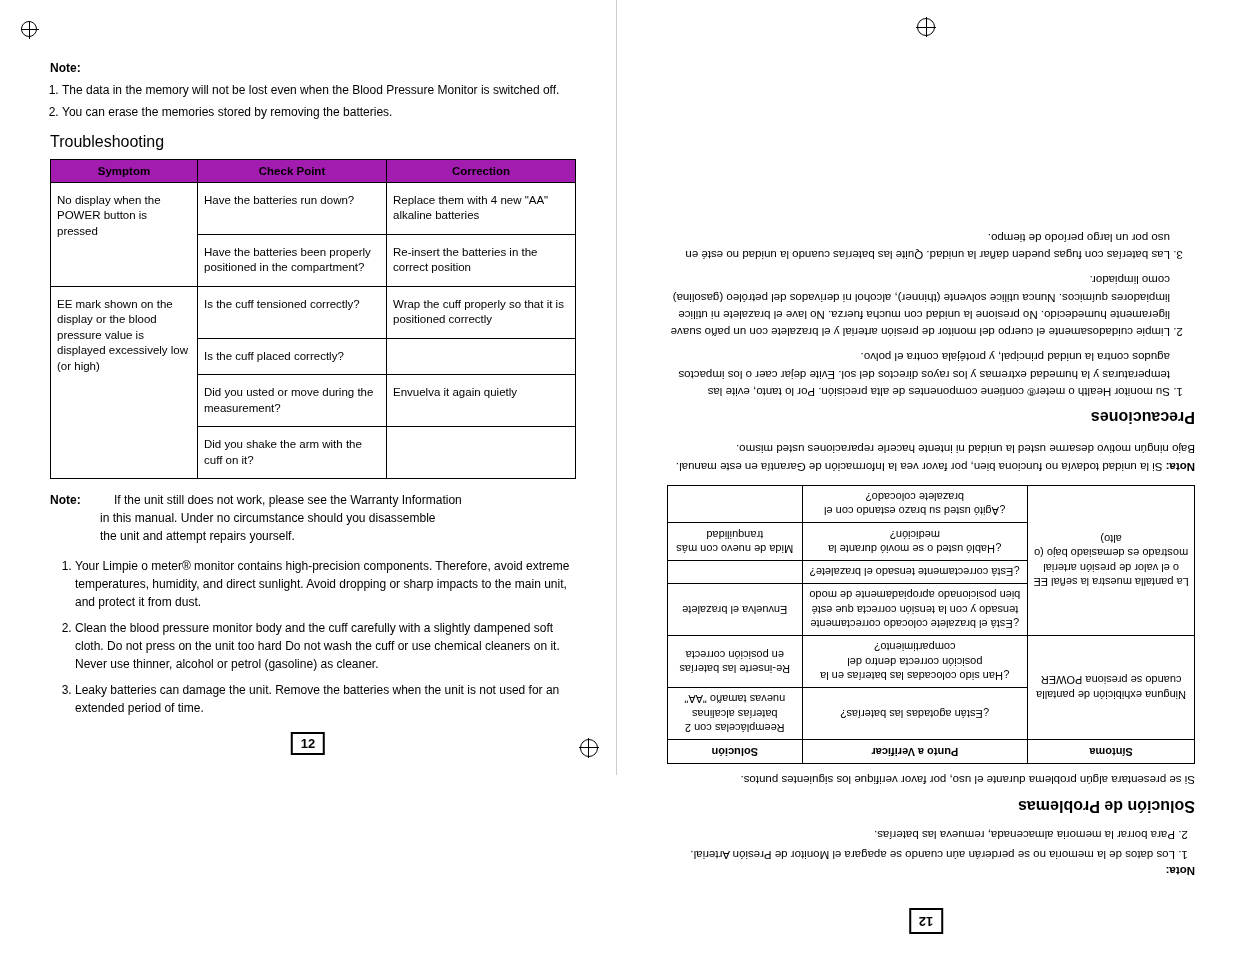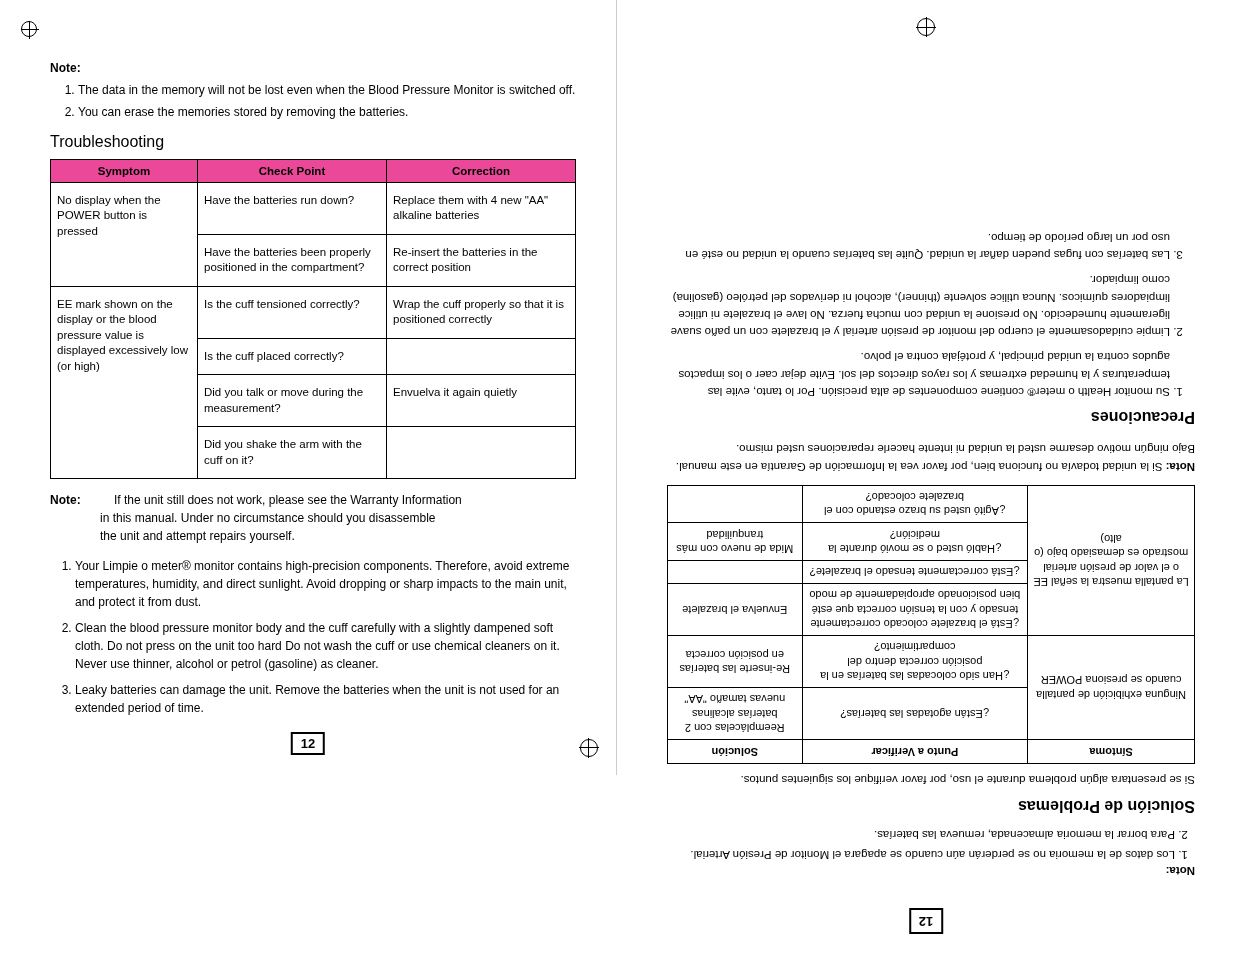--- a/index.html
+++ b/index.html
@@ -49,21 +49,21 @@
       border: 2px solid #000;
       padding: 2px 8px;
       font-size: 13px;
       font-weight: bold;
     }
 
     
     .note-section { margin-bottom: 10px; }
     .note-bold { font-weight: bold; }
     .note-section p { margin-bottom: 4px; line-height: 1.4; }
-    .note-section ol { margin-left: 28px; line-height: 1.5; }
+    .note-section ol { margin-left: 12px; line-height: 1.5; }
     .note-section li { margin-bottom: 4px; }
 
     .section-title {
       font-size: 16px;
       font-weight: normal;
       margin-bottom: 8px;
       margin-top: 12px;
     }
 
     .section-subtitle {
@@ -79,21 +79,21 @@
     .trouble-table {
       width: 100%;
       border-collapse: collapse;
       margin-bottom: 12px;
       font-size: 11.5px;
     }
     .trouble-table th {
       border: 1px solid #000;
       padding: 5px 6px;
       text-align: center;
-      background: #ec4899;
+      background: #a21caf;
       font-weight: bold;
     }
     .trouble-table td {
       border: 1px solid #000;
       padding: 10px 6px;
       vertical-align: top;
       line-height: 1.35;
     }
     .trouble-table .symptom-col { width: 28%; }
     .trouble-table .check-col { width: 36%; }
@@ -186,21 +186,21 @@
         <tr>
           <td rowspan="4">EE mark shown on the display or the blood pressure value is displayed excessively low (or high)</td>
           <td>Is the cuff tensioned correctly?</td>
           <td>Wrap the cuff properly so that it is positioned correctly</td>
         </tr>
         <tr>
           <td>Is the cuff placed correctly?</td>
           <td></td>
         </tr>
         <tr>
-          <td>Did you talk or move during the measurement?</td>
+          <td>Did you usted or move during the measurement?</td>
           <td>Envuelva it again quietly</td>
         </tr>
         <tr>
           <td>Did you shake the arm with the cuff on it?</td>
           <td></td>
         </tr>
       </tbody>
     </table>
   </div>
 

